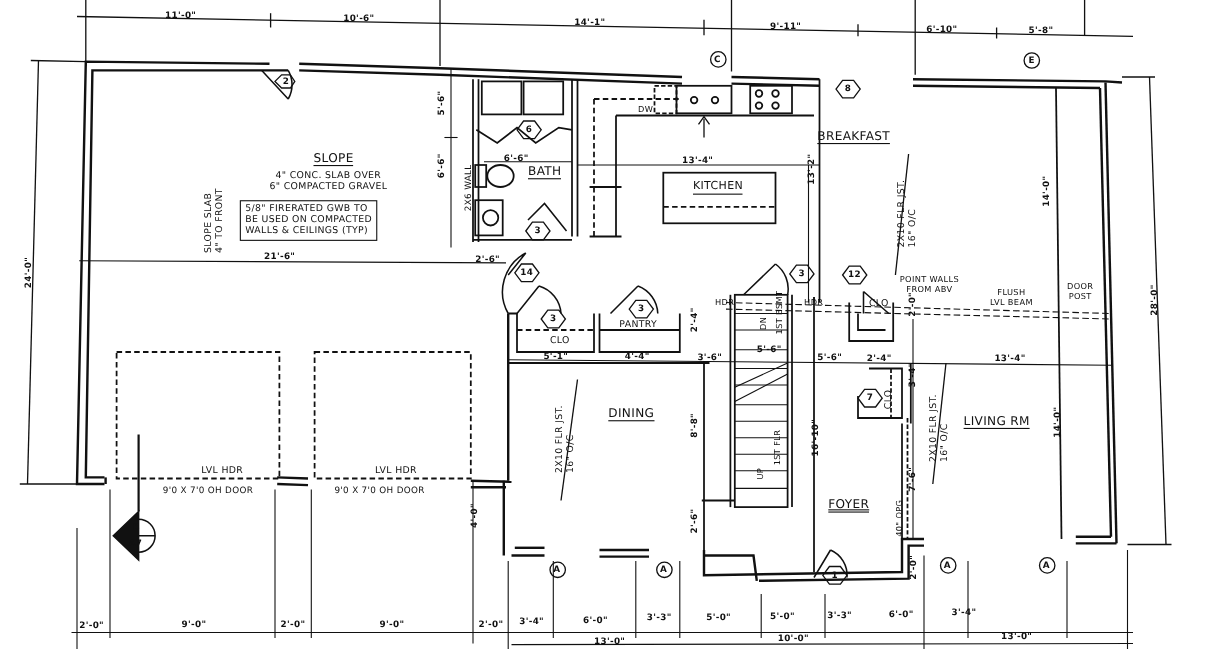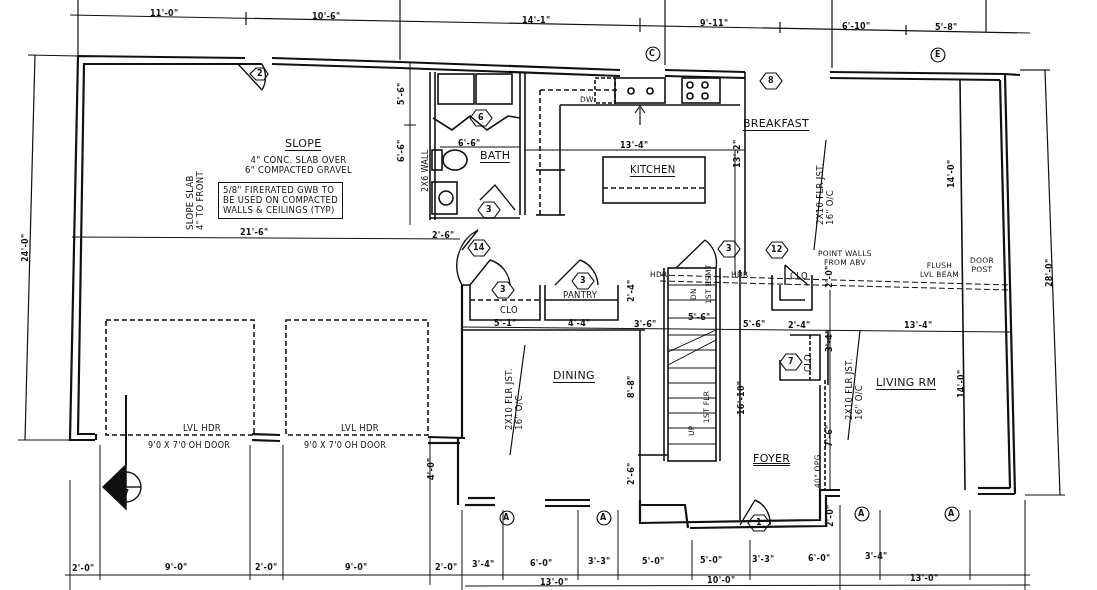--- a/index.html
+++ b/index.html
@@ -287,21 +287,21 @@
 </div>
 <div class="lbl note vert" style="left:845px;top:420px;text-align:left;">
   <div>2X10 FLR JST.</div>
   <div>16" O/C</div>
 </div>
 
 <div class="lbl note" style="left:818px;top:250px;font-size:7.5px;">
   <div>POINT WALLS</div>
   <div>FROM ABV</div>
 </div>
-<div class="lbl note" style="left:920px;top:262px;font-size:7.5px;">
+<div class="lbl note" style="left:900px;top:262px;font-size:7.5px;">
   <div>FLUSH</div>
   <div>LVL BEAM</div>
 </div>
 <div class="lbl note" style="left:970px;top:257px;font-size:7.5px;">
   <div>DOOR</div>
   <div>POST</div>
 </div>
 <div class="lbl" style="left:650px;top:271px;font-size:7.5px;">HDR</div>
 <div class="lbl" style="left:731px;top:271px;font-size:7.5px;">HDR</div>
 <div class="lbl" style="left:580px;top:96px;font-size:7.5px;">DW</div>

